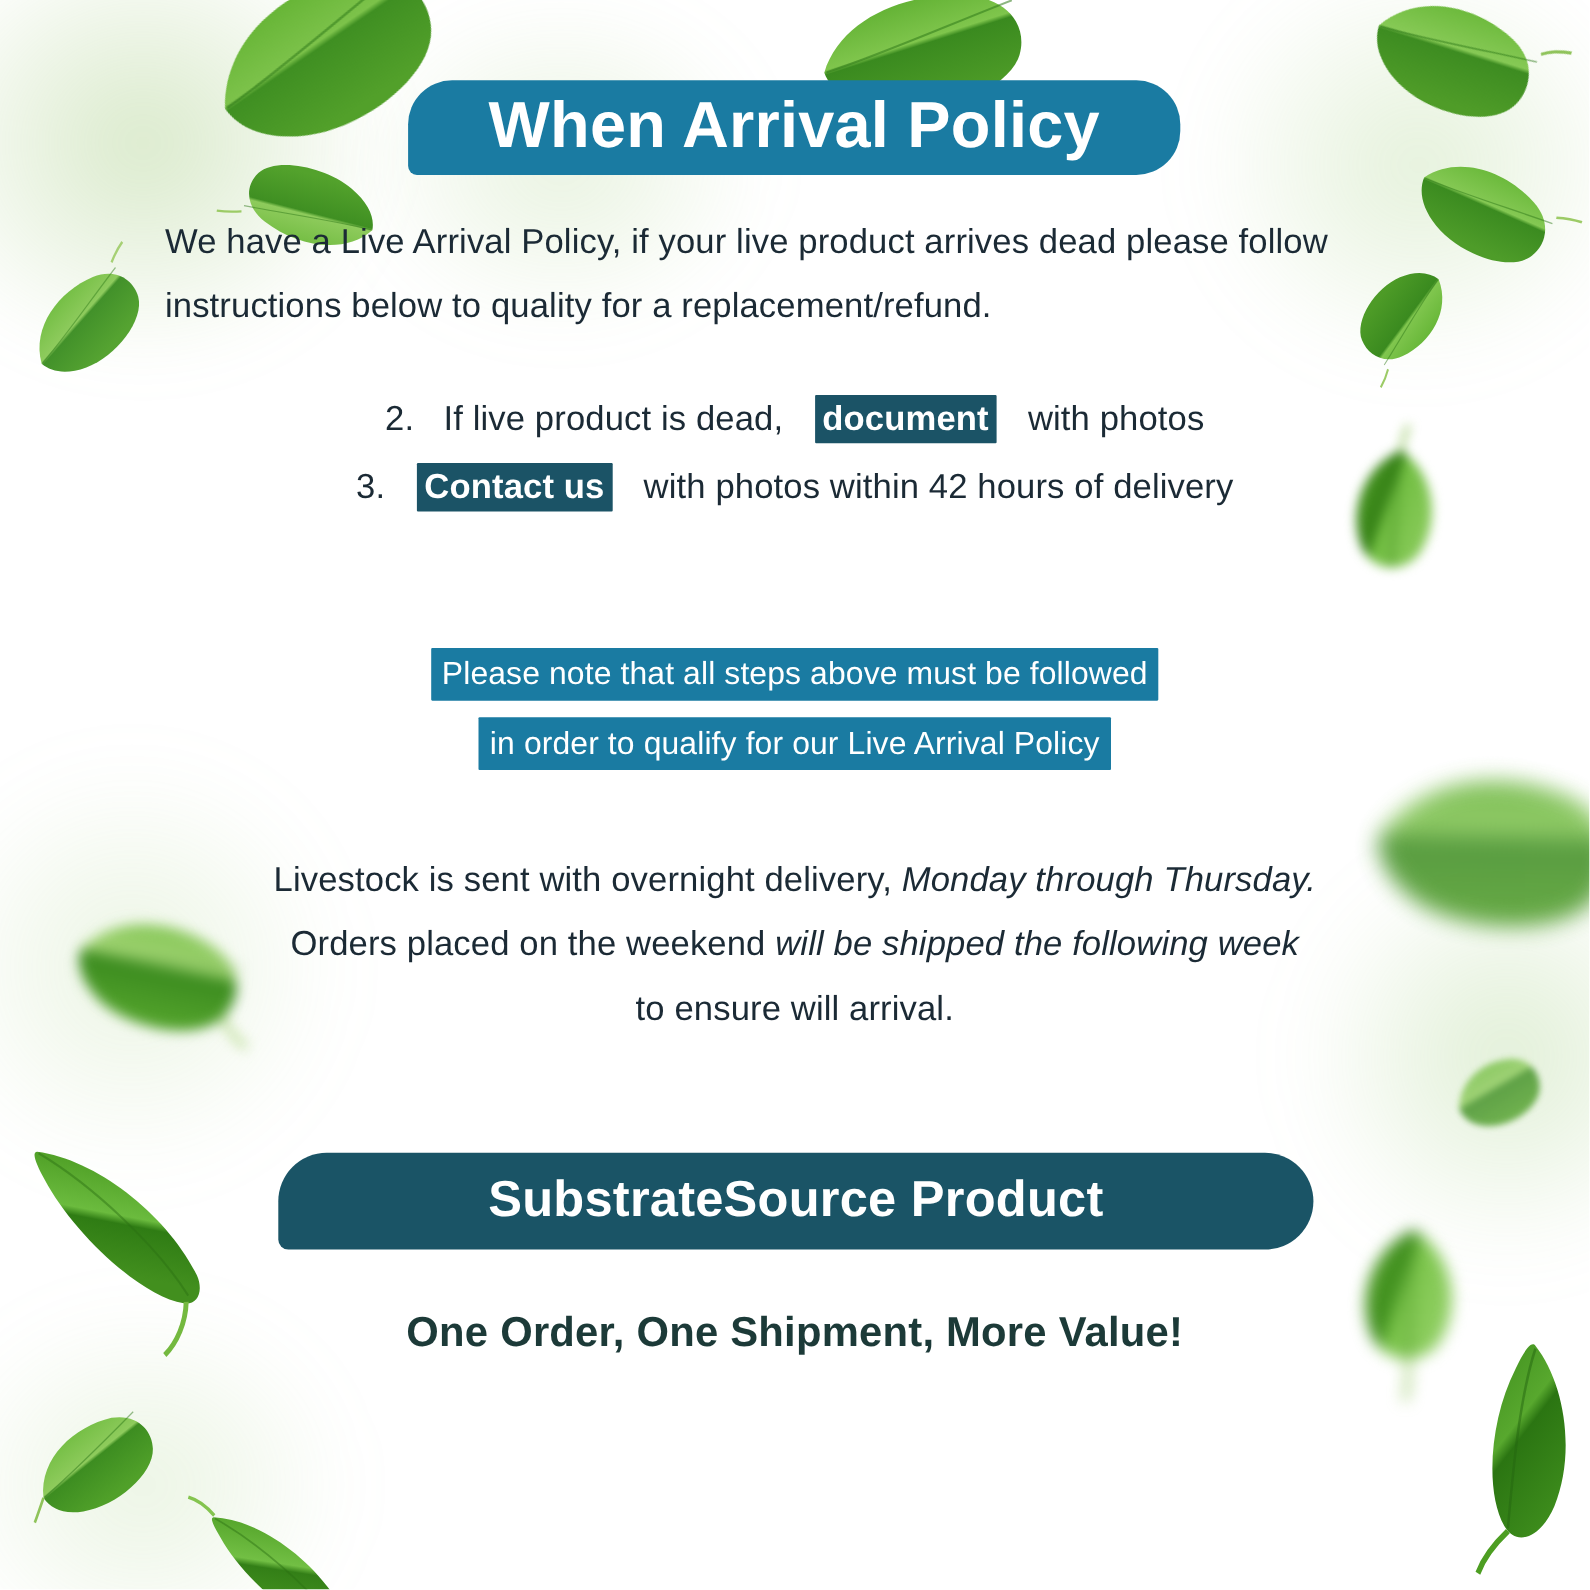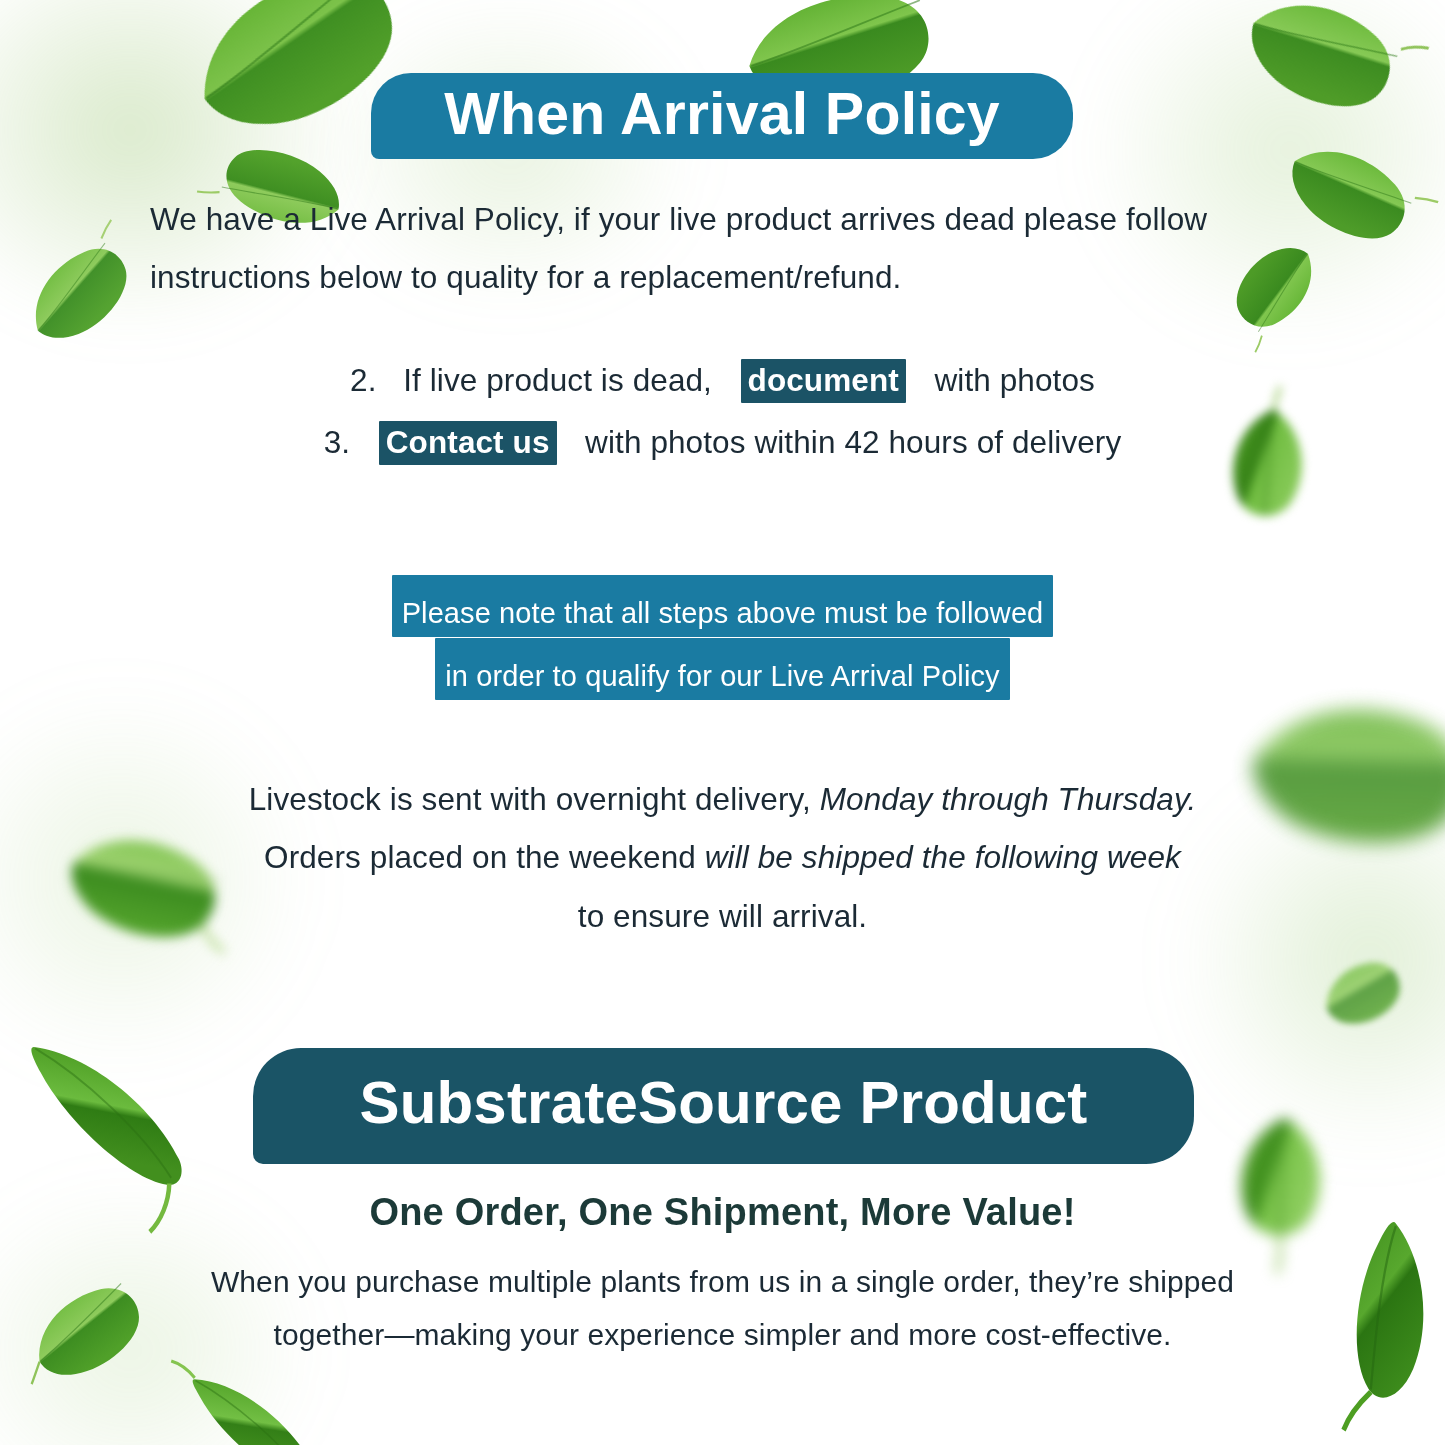--- a/index.html
+++ b/index.html
@@ -98,24 +98,24 @@
     display: flex;
     align-items: center;
     justify-content: center;
     padding-bottom: 4px;
     box-sizing: border-box;
   }
 
   .banner-substrate {
     position: absolute;
     left: 253px; top: 1048px;
-    width: 941px; height: 116px;
+    width: 941px; height: 88px;
     background: #1a5466;
     border-radius: 48px 48px 48px 10px;
-    font-size: 60px;
+    font-size: 46px;
     display: flex;
     align-items: center;
     justify-content: center;
     padding-bottom: 6px;
     box-sizing: border-box;
   }
 
   .intro {
     position: absolute;
     left: 150px; top: 190px;
@@ -153,21 +153,21 @@
     left: 120px; top: 582px;
     width: 1205px;
     text-align: center;
     font-size: 29px;
     line-height: 2.18;
     letter-spacing: 0.1px;
   }
   .note .nline {
     background: #1a7ba2;
     color: #ffffff;
-    padding: 22px 10px 8px 10px;
+    padding: 8px 10px 8px 10px;
     border-radius: 1px;
     white-space: nowrap;
     box-decoration-break: clone;
     -webkit-box-decoration-break: clone;
   }
 
   .livestock {
     position: absolute;
     left: 175px; top: 770px;
     width: 1095px;
@@ -515,19 +515,15 @@
         <span>Orders placed on the weekend</span>
         <em>will be shipped the following week</em>
       </div>
       <div>to ensure will arrival.</div>
     </div>
 
     <div class="banner banner-substrate">SubstrateSource Product</div>
 
     <div class="subheading">One Order, One Shipment, More Value!</div>
 
-    <div class="closing">
-      <div>When you purchase multiple plants from us in a single order, they’re shipped</div>
-      <div>together—making your experience simpler and more cost-effective.</div>
-    </div>
 
   </div>
 </div>
 
 </body></html>

